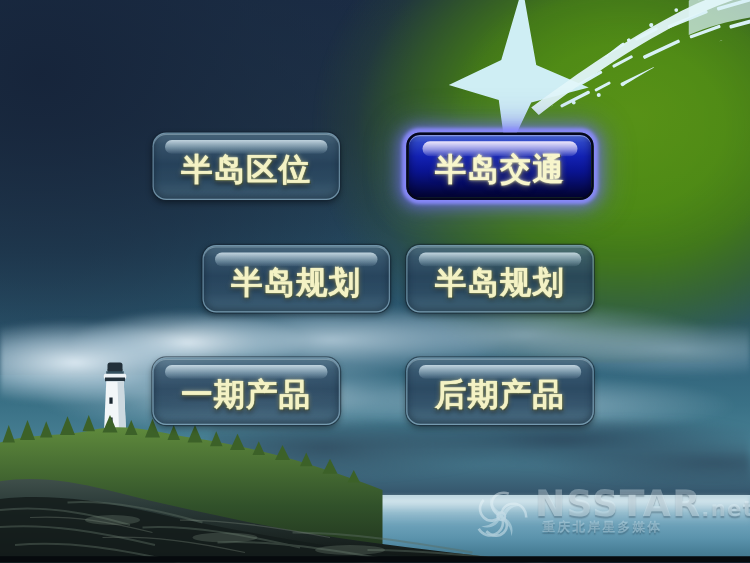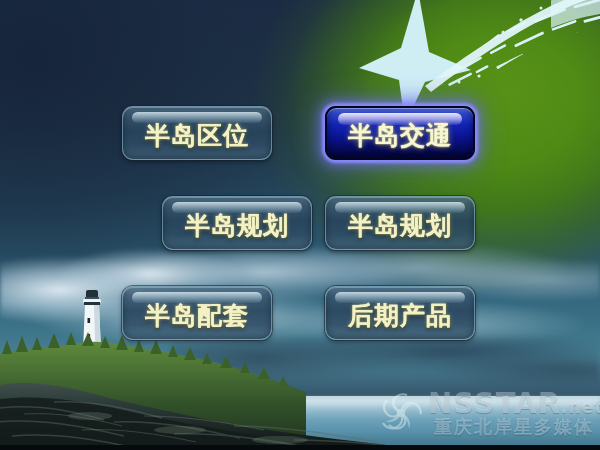--- a/index.html
+++ b/index.html
@@ -182,21 +182,21 @@
   .wm-text{
     position:absolute;left:50px;top:1px;
     font-size:29px;line-height:1;font-weight:700;letter-spacing:1px;
     color:rgba(232,244,248,.62);
     text-shadow:0 1px 1px rgba(20,40,55,.5);
     white-space:nowrap;
   }
   .wm-text .net{font-size:17px;}
   .wm-sub{
     position:absolute;left:56px;top:30px;
-    font-size:18px;line-height:1;font-weight:700;letter-spacing:2px;
+    font-size:10px;line-height:1;font-weight:700;letter-spacing:2px;
     color:rgba(228,242,248,.58);
     text-shadow:0 1px 1px rgba(20,40,55,.5);
     white-space:nowrap;
     font-family:Liberation Serif, serif;
   }
 
   .bottom-bar{
     position:absolute;left:0;bottom:0;width:600px;height:5px;
     background:#060a0d;
   }
@@ -385,21 +385,21 @@
 
     <div class="btn off" style="left:122px;top:196px;margin-left:40px;">
       <span class="btn-label">半岛规划</span>
     </div>
 
     <div class="btn off" style="left:325px;top:196px;">
       <span class="btn-label">半岛规划</span>
     </div>
 
     <div class="btn off" style="left:122px;top:286px;">
-      <span class="btn-label">半岛配套</span>
+      <span class="btn-label">一期产品</span>
     </div>
 
     <div class="btn off" style="left:325px;top:286px;text-align:center;">
       <span class="btn-label">后期产品</span>
     </div>
 
   </div>
 
   <div class="watermark">
     <div class="wm-mark">

